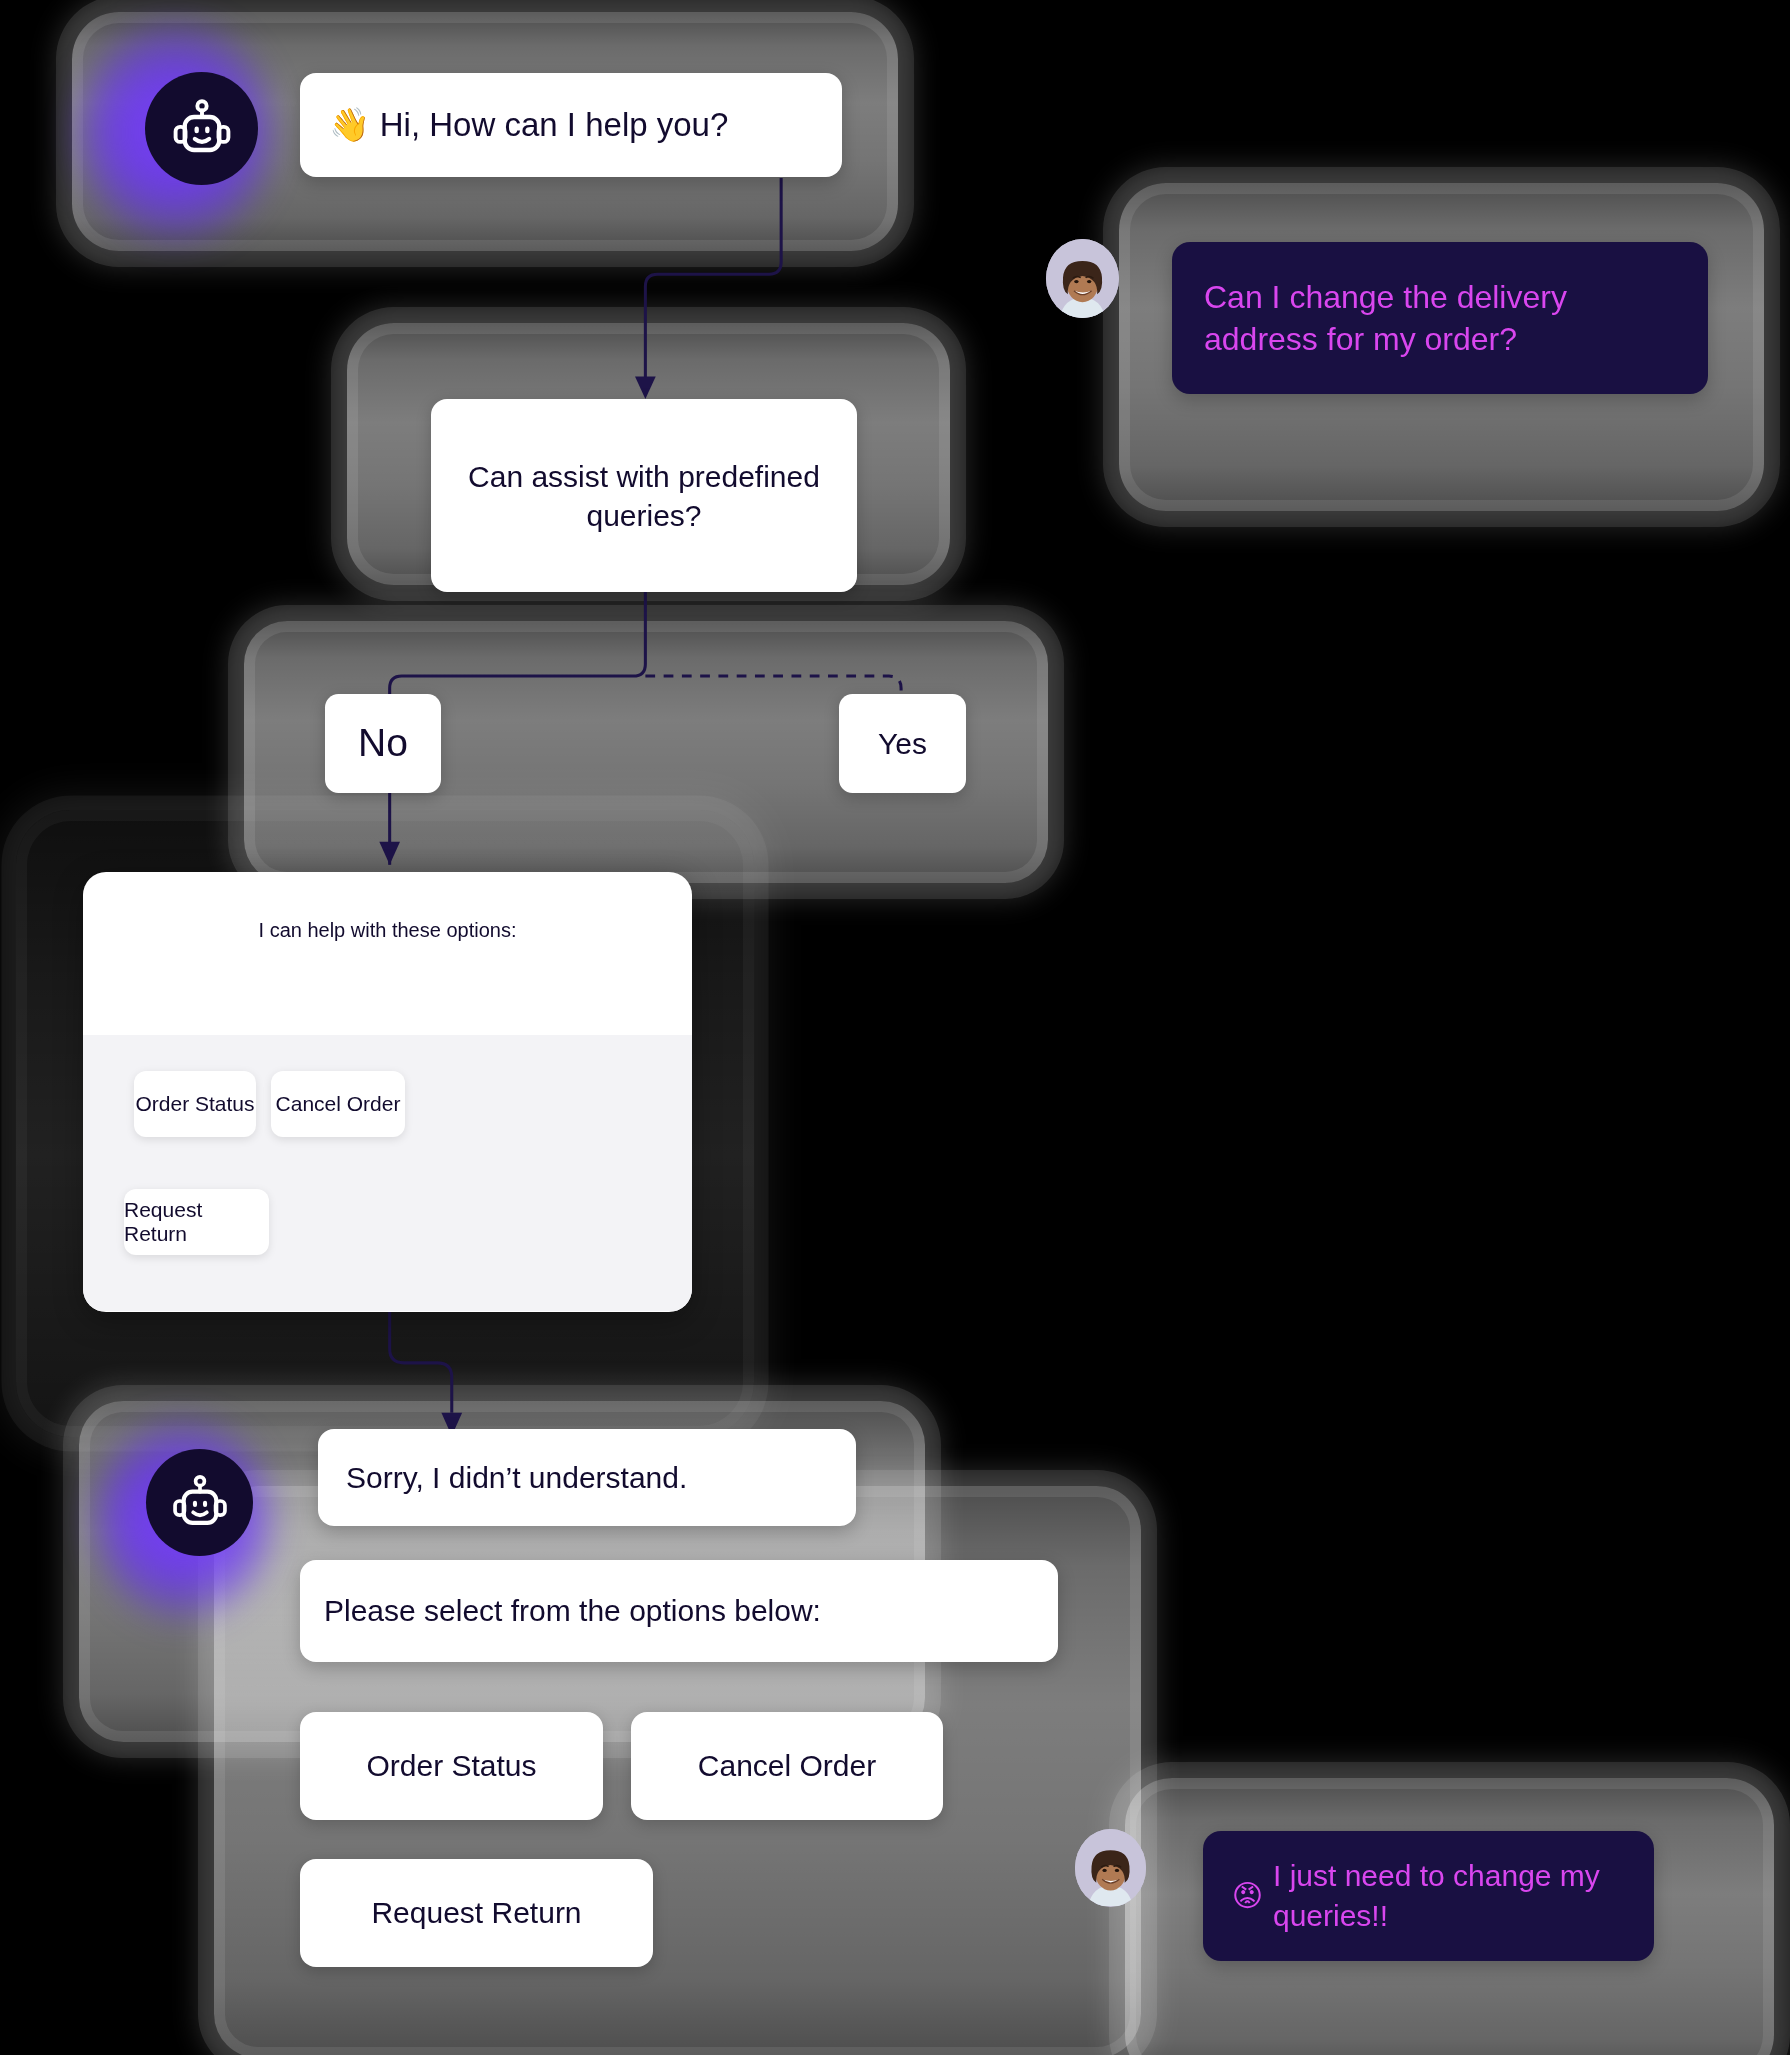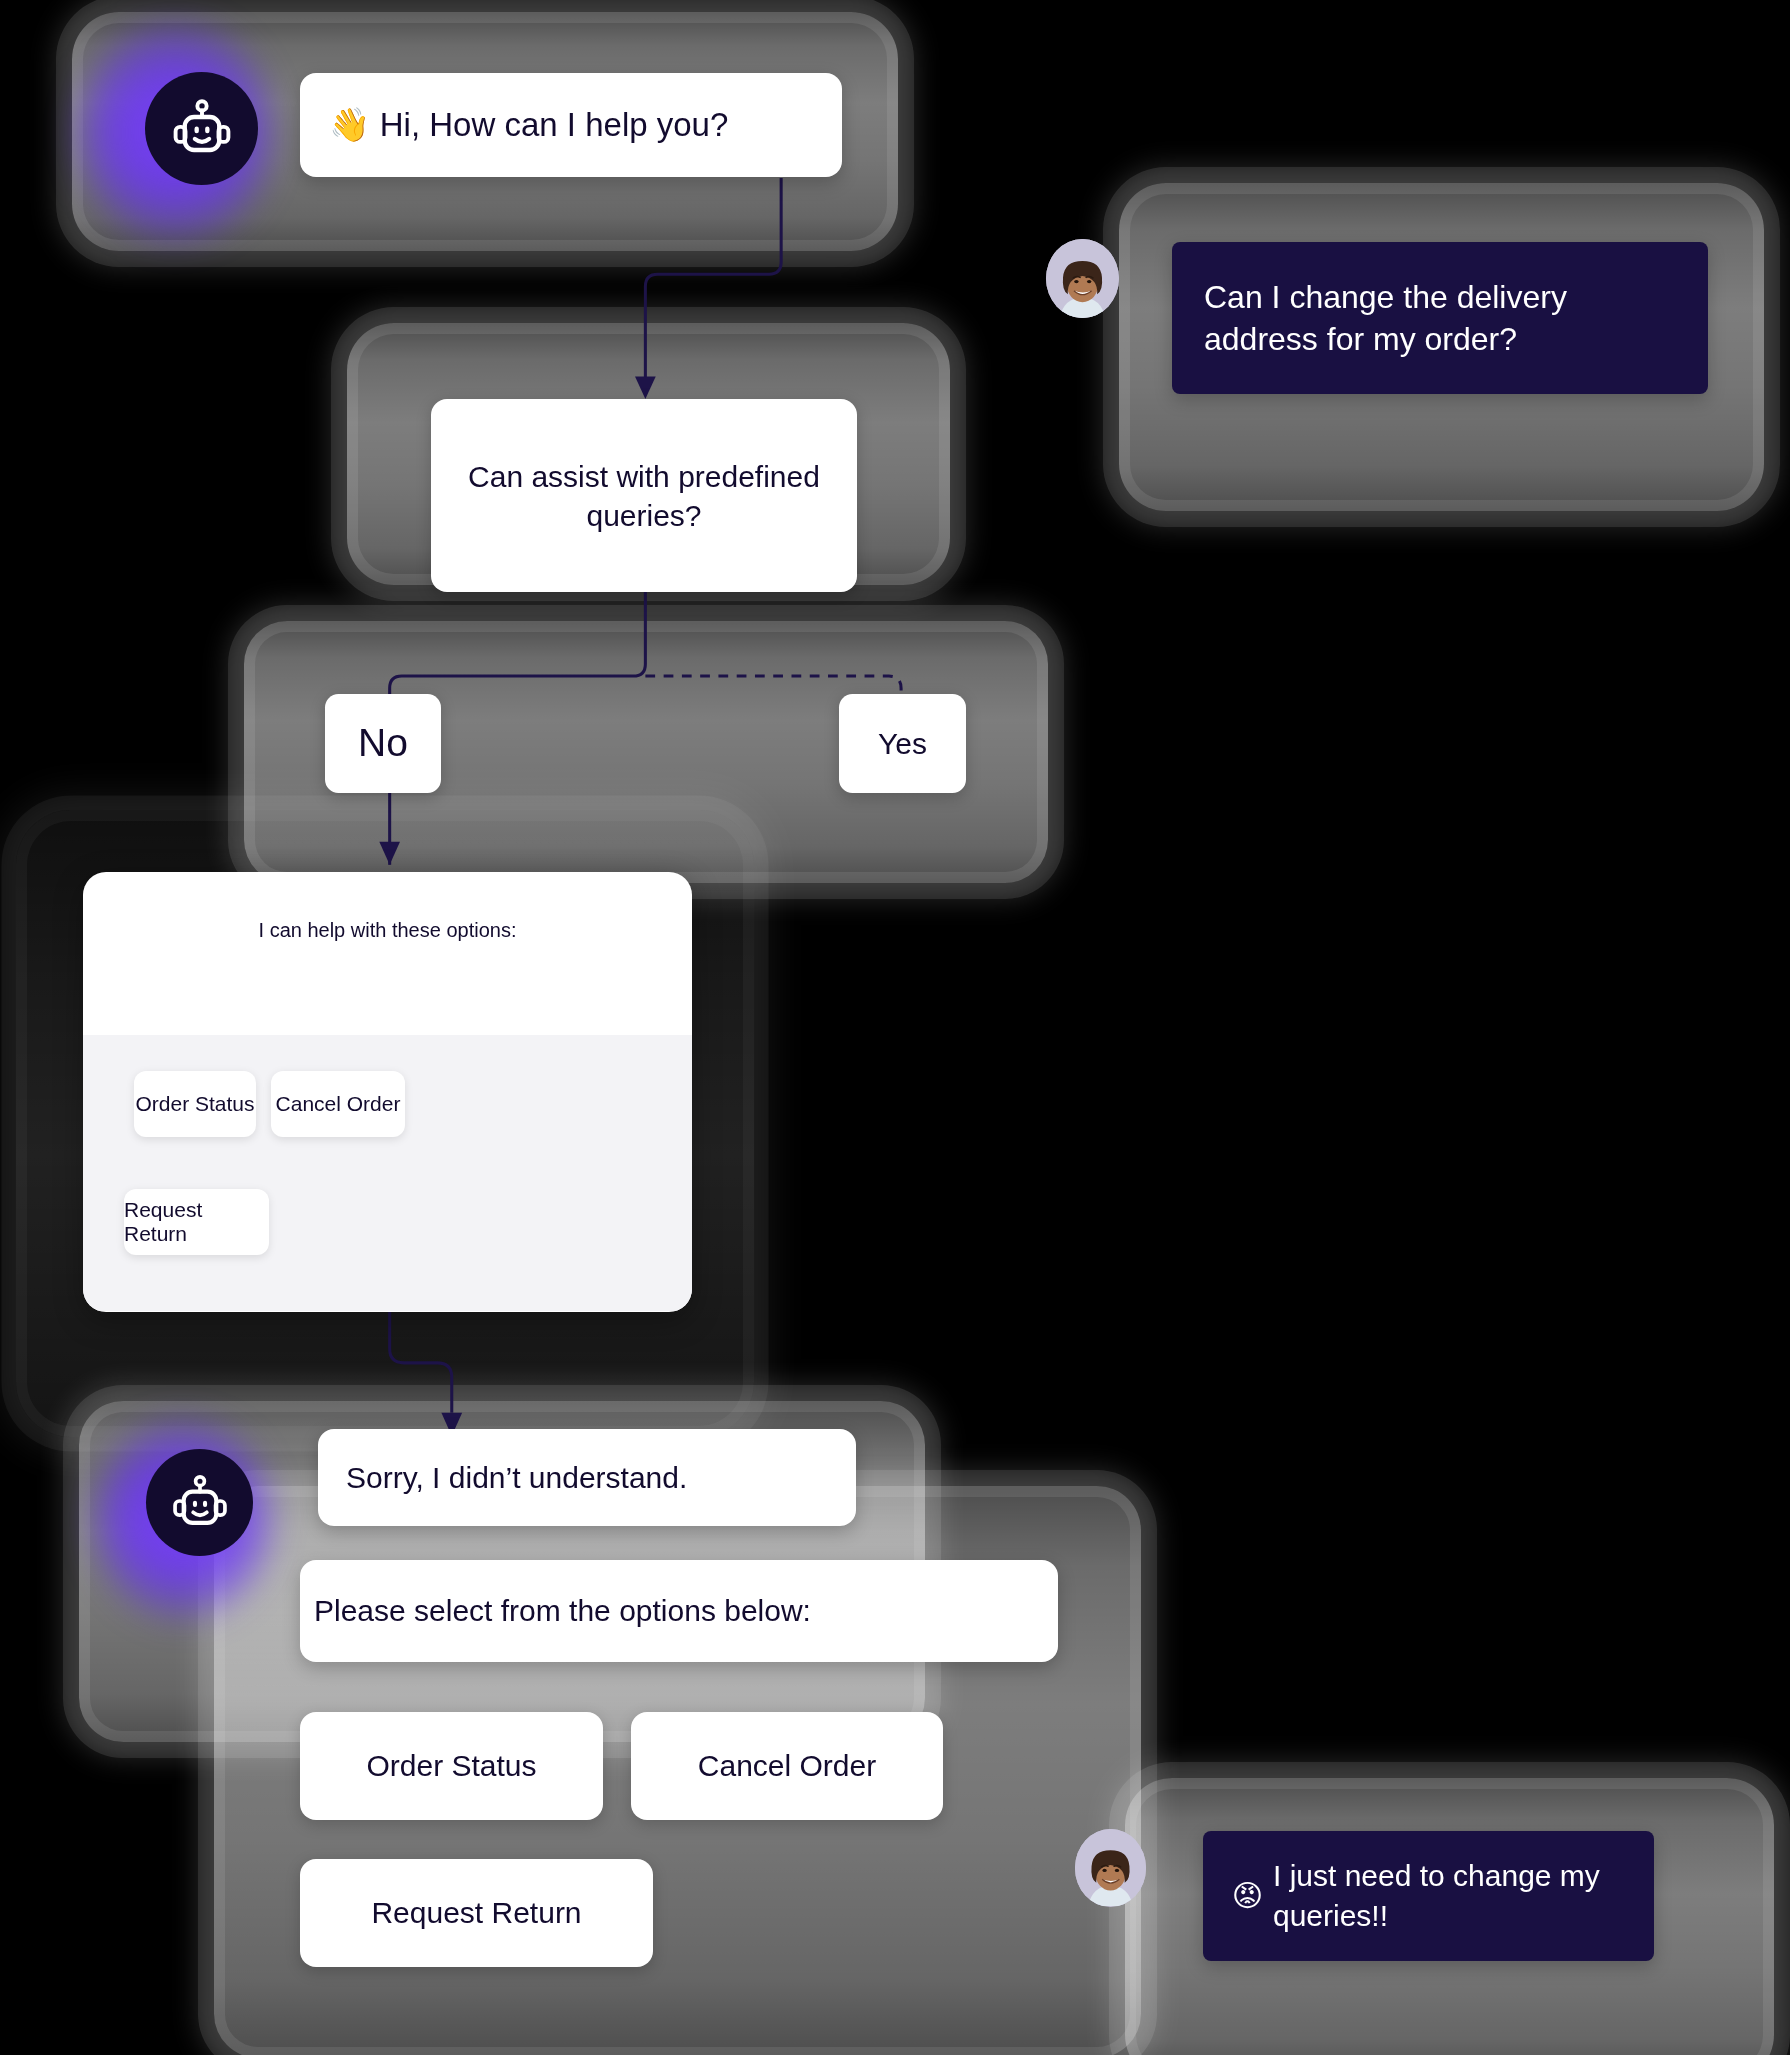--- a/index.html
+++ b/index.html
@@ -83,22 +83,22 @@
     display:flex;
     align-items:center;
     border-radius:16px;
     background:#ffffff;
     color:#120b2e;
     box-shadow:0 6px 18px rgba(0,0,0,.22);
     line-height:1.32;
   }
   .bubble.user{
     background:#191042;
-    color:#ffffff;
-    border-radius:8px;
+    color:#d946ef;
+    border-radius:18px;
   }
   .bubble .emoji{
     font-family:"DejaVu Sans",sans-serif;
     margin-right:9.7px;
     flex:0 0 auto;
   }
 
   
   .node{
     position:absolute;
@@ -282,21 +282,21 @@
       <rect x="19" y="22.4" width="2.9" height="4.4" rx="1.45" fill="#ffffff"></rect>
       <rect x="26.1" y="22.4" width="2.9" height="4.4" rx="1.45" fill="#ffffff"></rect>
       <path d="M19.2 30.6 Q24 34.6 28.8 30.6" fill="none" stroke="#ffffff" stroke-width="2.7" stroke-linecap="round"></path>
     </svg>
   </div>
 
   <div class="bubble" style="left:300px;top:1429px;width:538px;height:97px;padding:0 28px;font-size:30px;margin-left:18px;">
     <span>Sorry, I didn’t understand.</span>
   </div>
 
-  <div class="bubble" style="left:300px;top:1560px;width:758px;height:102px;padding:0 14px;font-size:30px;">
+  <div class="bubble" style="left:300px;top:1560px;width:758px;height:102px;padding:0 24px;font-size:30px;">
     <span>Please select from the options below:</span>
   </div>
 
   <div class="optbtn" style="left:300px;top:1712px;width:303px;height:108px;font-size:30px;">
     <span>Order Status</span>
   </div>
   <div class="optbtn" style="left:631px;top:1712px;width:312px;height:108px;font-size:30px;">
     <span>Cancel Order</span>
   </div>
   <div class="optbtn" style="left:300px;top:1859px;width:353px;height:108px;font-size:30px;">

